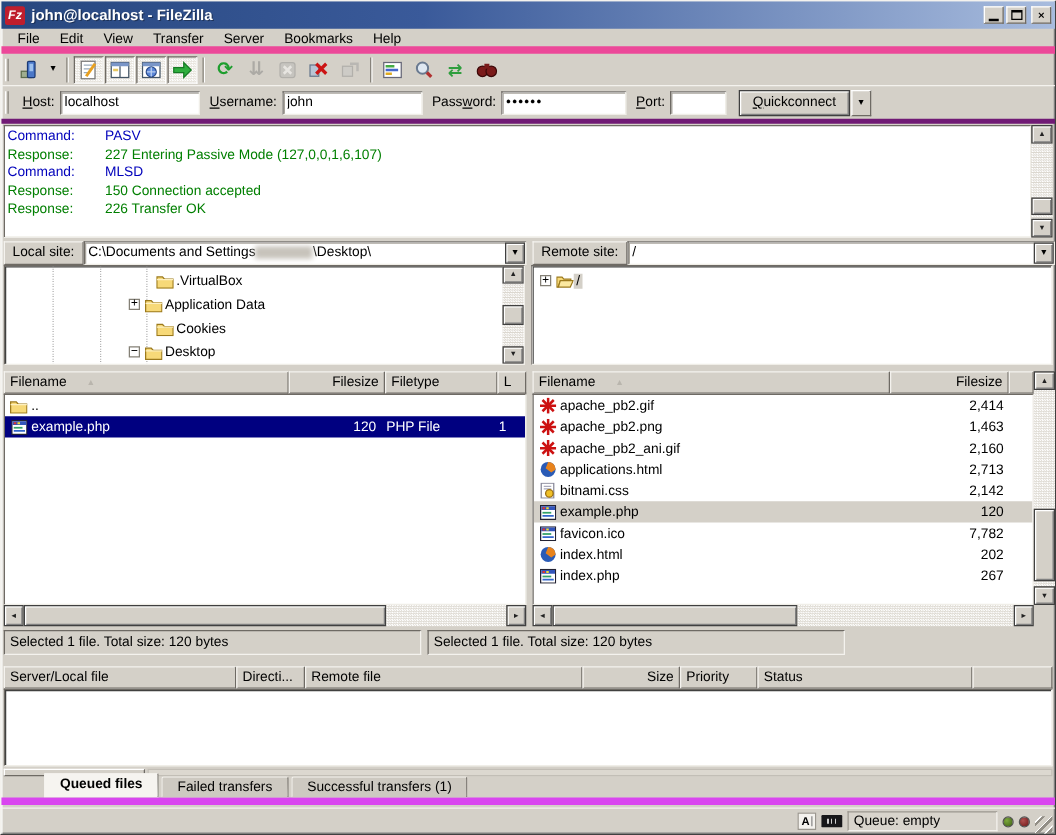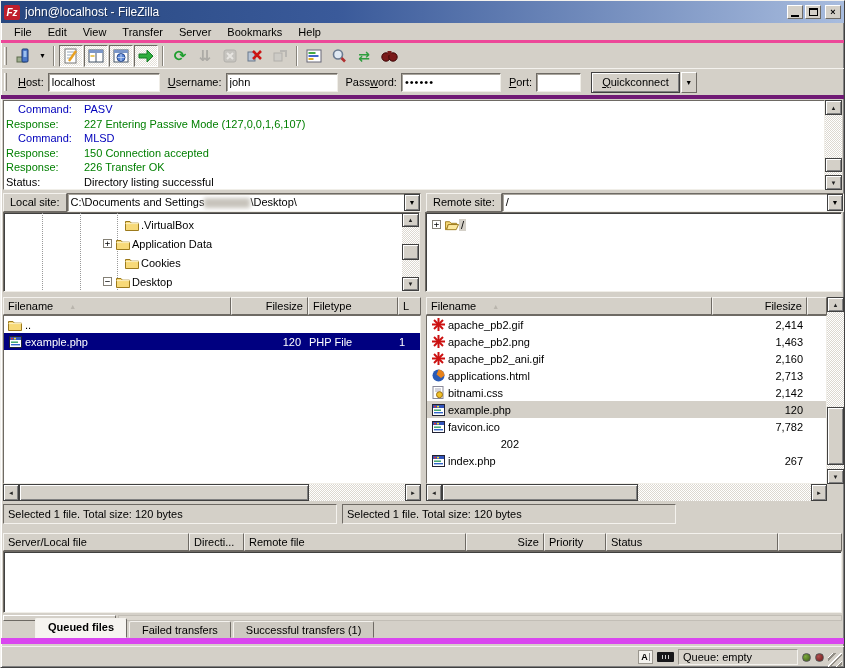--- a/index.html
+++ b/index.html
@@ -18,31 +18,31 @@
   .whitepanel { background:#fff; border:1px solid; border-color:#6e6a64 #f0eee8 #f0eee8 #6e6a64;
             box-shadow: inset 1px 1px 0 #40403f; }
   .checker { background-image: conic-gradient(#ffffff 90deg,#dcd8d0 90deg 180deg,#ffffff 180deg 270deg,#dcd8d0 270deg);
              background-size:2px 2px; }
 
   
   .titlebar { height:22px; flex:none; display:flex; align-items:center; padding:0 3px;
     background: linear-gradient(90deg,#27477f 0%, #3a5a9a 40%, #a8bcde 100%); }
   .app-icon { width:16px; height:15px; background:#bf1e2d; border-radius:2px; color:#fff;
     font-weight:bold; font-style:italic; font-size:10px; line-height:15px; text-align:center; flex:none; }
-  .title-text { color:#fff; font-weight:normal; font-size:12px; margin-left:5px; flex:1;
+  .title-text { color:#fff; font-weight:bold; font-size:12px; margin-left:5px; flex:1;
     text-shadow:1px 1px 0 rgba(0,0,0,.35); white-space:nowrap; overflow:hidden; }
   .winbtns { display:flex; gap:2px; flex:none; }
   .winbtn { width:16px; height:14px; display:flex; align-items:center; justify-content:center;
     font-size:9px; font-weight:bold; color:#000; }
   .minbar { width:8px; height:2px; background:#000; margin-top:7px; }
   .maxbox { width:9px; height:8px; border:1px solid #000; border-top-width:2px; }
 
   
-  .menubar { height:20px; flex:none; display:flex; align-items:flex-end; padding-left:6px; gap:2px;
-    border-bottom:3px solid #ec4899; }
+  .menubar { height:20px; flex:none; display:flex; align-items:flex-start; padding-left:6px; gap:2px;
+    border-bottom:6px solid #ec4899; }
   .menu-item { padding:2px 7px; }
 
   
   .toolbar { height:26px; flex:none; display:flex; align-items:center; padding-left:2px; gap:1px;
     border-bottom:1px solid #f4f2ee; }
   .grip { width:3px; height:18px; border-left:1px solid #fff; border-right:1px solid #87837b; margin:0 3px 0 1px; flex:none; }
   .tsep { width:2px; height:20px; border-left:1px solid #87837b; border-right:1px solid #fff; margin:0 3px; flex:none; }
   .tbtn { width:24px; height:22px; display:flex; align-items:center; justify-content:center; flex:none;
     border:1px solid transparent; background:transparent; position:relative; }
   .tbtn.pressed { border-color:#6e6a64 #ffffff #ffffff #6e6a64;
@@ -63,21 +63,21 @@
   .qc-btn { height:21px; padding:0 10px; font-family:inherit; font-size:11px; background:#d4d0c8;
     border:1px solid #404040; box-shadow: inset 1px 1px 0 #fff, inset -1px -1px 0 #808080; margin-left:10px; }
   .qc-drop { width:16px; height:21px; margin-left:1px; display:flex; align-items:center; justify-content:center; font-size:7px; }
 
   
   .log-wrap { height:90px; flex:none; display:flex; margin:1px 2px 0 2px; }
   .log { flex:1; background:#fff; border:1px solid; border-color:#6e6a64 #f0eee8 #f0eee8 #6e6a64;
     padding:1px 2px; overflow:hidden; }
   .log-line { display:flex; line-height:14.5px; white-space:nowrap; }
   .log-label { width:78px; flex:none; }
-  .log-command { color:#0000bb;text-align:center; }
+  .log-command { color:#0000bb; }
   .log-response { color:#007f00; }
   .log-status { color:#000; }
 
   
   .vscroll { width:17px; flex:none; position:relative; }
   .hscroll { height:17px; flex:none; position:relative; }
   .sbtn { position:absolute; width:17px; height:15px; display:flex; align-items:center; justify-content:center;
     font-size:6px; color:#222; background:#d4d0c8;
     border:1px solid #404040; box-shadow: inset 1px 1px 0 #fff, inset -1px -1px 0 #808080; }
   .sbtn.h { width:16px; height:17px; }
@@ -333,24 +333,20 @@
           <span class="log-label">Command:</span>
           <span>MLSD</span>
         </div>
       <div class="log-line log-response">
           <span class="log-label">Response:</span>
           <span>150 Connection accepted</span>
         </div>
       <div class="log-line log-response">
           <span class="log-label">Response:</span>
           <span>226 Transfer OK</span>
-        </div>
-      <div class="log-line log-status">
-          <span class="log-label">Status:</span>
-          <span>Directory listing successful</span>
         </div>
     </div>
     <div class="vscroll">
       <div class="sbtn" style="top:0">▲</div>
       <div class="checker" style="position:absolute;top:15px;bottom:15px;width:17px"></div>
       <div class="sthumb" style="top:58px;height:14px;width:17px"></div>
       <div class="sbtn" style="bottom:0">▼</div>
     </div>
   </div>
 
@@ -607,20 +603,29 @@
                     <rect x="5" y="1.8" width="2" height="1.6" fill="#eedd33"></rect>
                     <rect x="2" y="5.5" width="7" height="1.4" fill="#33a166"></rect>
                     <rect x="2" y="8" width="9" height="1.4" fill="#3366cc"></rect>
                   </svg>
                 </span>
                 <span>favicon.ico</span>
               </div>
               <div class="fcell num" style="width:96px">7,782</div>
             </div>
           <div class="frow">
+              <div class="fcell" style="width:284px">
+                <span class="fi">
+                  <svg width="13" height="13" viewBox="0 0 13 13">
+                    <circle cx="6.5" cy="6.5" r="6" fill="#2a5bb6"></circle>
+                    <path d="M6.5.5a6 6 0 0 1 6 6L9 9 4.5 5.5 6 2z" fill="#e8831c"></path>
+                  </svg>
+                </span>
+                <span>index.html</span>
+              </div>
               <div class="fcell num" style="width:96px">202</div>
             </div>
           <div class="frow">
               <div class="fcell" style="width:284px">
                 <span class="fi">
                   <svg width="13" height="12" viewBox="0 0 13 12">
                     <rect x=".5" y=".5" width="12" height="11" fill="#fff" stroke="#223"></rect>
                     <rect x="1" y="1" width="11" height="3" fill="#3355bb"></rect>
                     <rect x="2" y="1.8" width="2" height="1.6" fill="#dd3333"></rect>
                     <rect x="5" y="1.8" width="2" height="1.6" fill="#eedd33"></rect>

